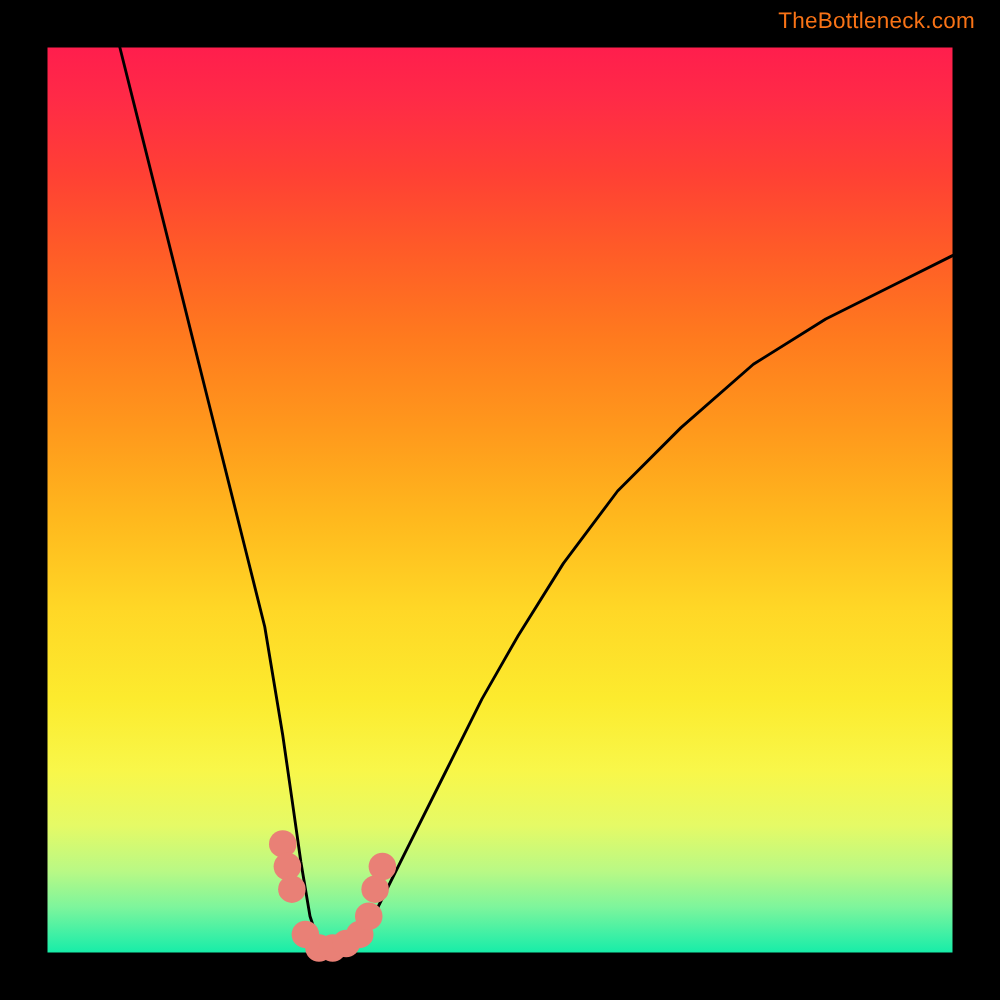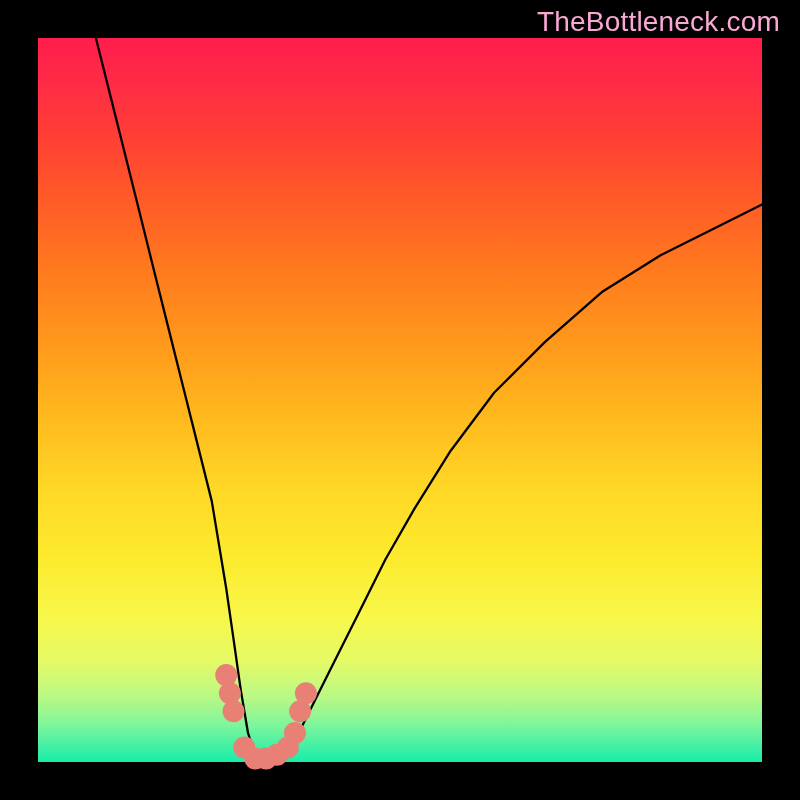--- a/index.html
+++ b/index.html
@@ -14,22 +14,22 @@
   .frame {
     position: relative;
     width: 800px;
     height: 800px;
     background: #000;
   }
   .watermark {
     position: absolute;
     top: 6px;
     right: 20px;
-    color: #f9a8d4;
-    font-size: 28px;
+    color: #f97316;
+    font-size: 18px;
     font-weight: 400;
     letter-spacing: 0.2px;
     z-index: 20;
     user-select: none;
   }
   .plot-area {
     position: absolute;
     left: 38px;
     top: 38px;
     width: 724px;

